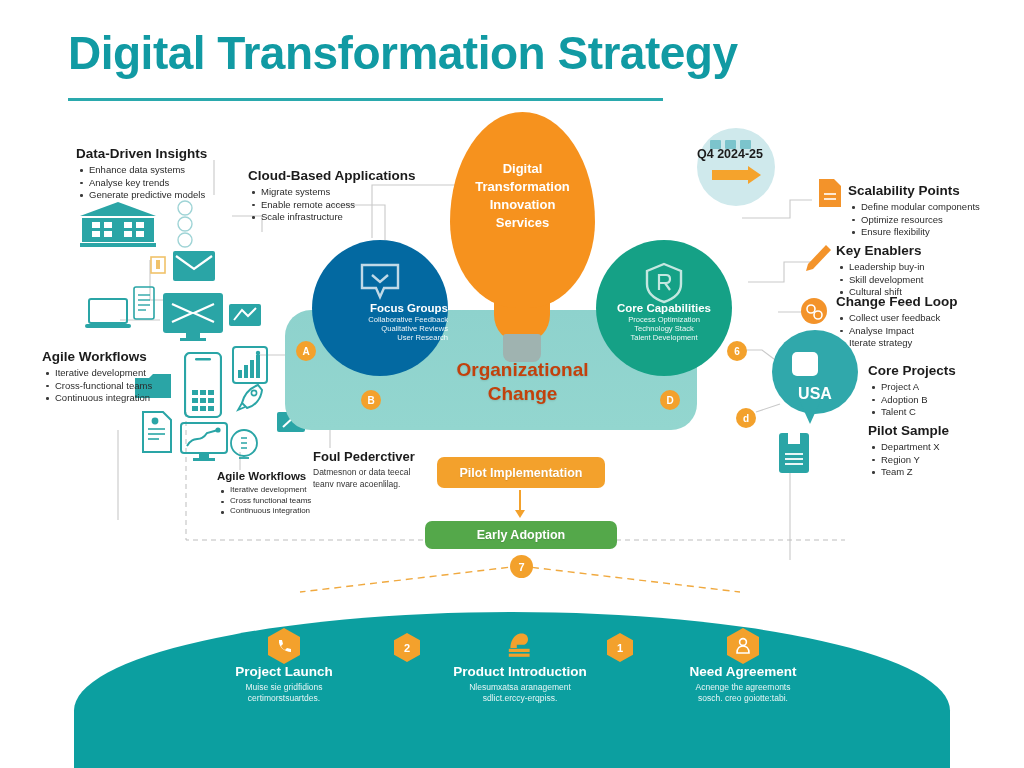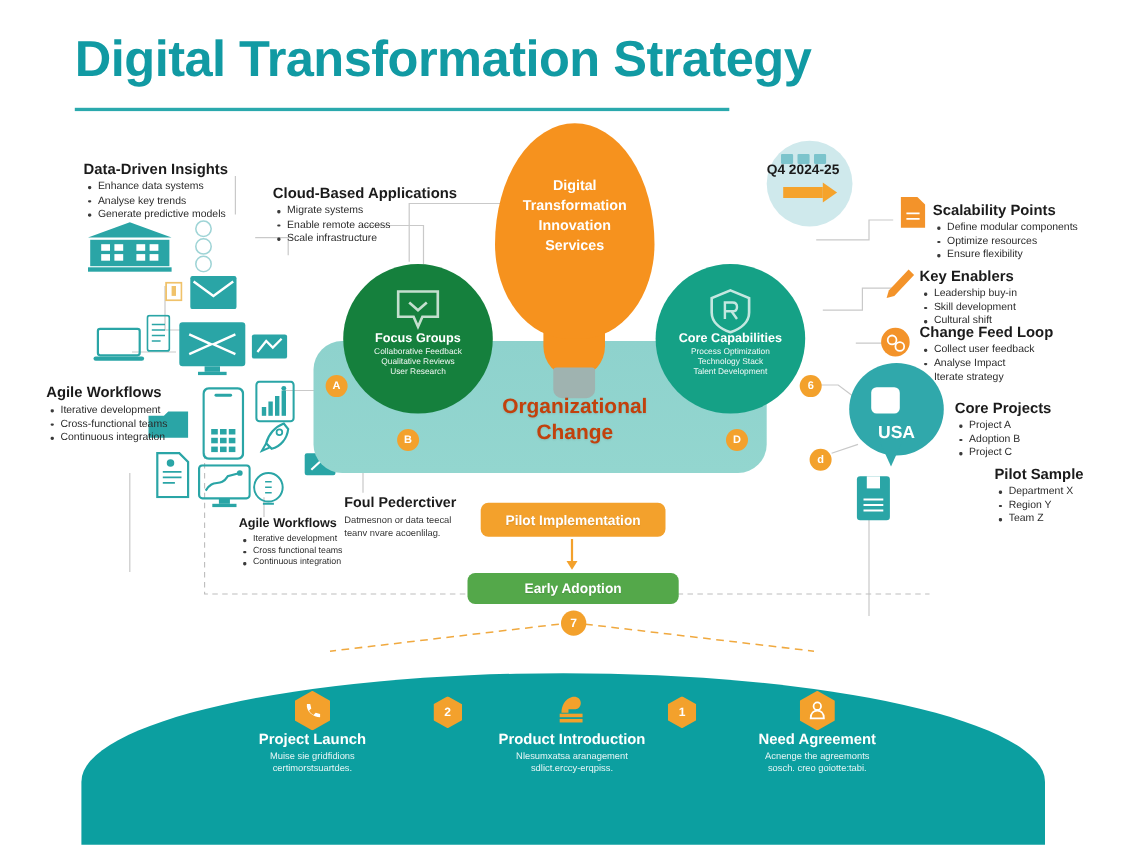--- a/index.html
+++ b/index.html
@@ -71,21 +71,21 @@
   }
   .bulb-text{
     position:absolute;left:18px;top:48px;width:145px;text-align:center;
     color:#ffffff;font-size:13px;font-weight:bold;line-height:18px;
   }
 
   
   .circ{
     position:absolute;border-radius:50%;color:#fff;text-align:center;
   }
-  .circ-blue{left:312px;top:240px;width:136px;height:136px;background:#15803d;}
+  .circ-blue{left:312px;top:240px;width:136px;height:136px;background:#0369a1;text-align:right;}
   .circ-green{left:596px;top:240px;width:136px;height:136px;background:#15a186;}
   .circ .ttl{font-size:11.5px;font-weight:bold;line-height:13px;}
   .circ .sub{font-size:7.6px;line-height:9.2px;opacity:.93;filter:blur(.35px);}
   .circ-inner{position:absolute;left:0;right:0;top:62px;}
   .circ-ico{
     position:absolute;left:50%;top:22px;transform:translateX(-50%);
     opacity:.75;
   }
 
   
@@ -480,25 +480,25 @@
       <li>Analyse Impact</li>
       <li>Iterate strategy</li>
     </ul>
   </div>
 
   <div class="block" style="left:868px;top:363px;">
     <h3>Core Projects</h3>
     <ul>
       <li>Project A</li>
       <li>Adoption B</li>
-      <li>Project C</li>
-    </ul>
-  </div>
-
-  <div class="block" style="left:868px;top:423px;margin-left:36px;">
+      <li>Talent C</li>
+    </ul>
+  </div>
+
+  <div class="block" style="left:868px;top:423px;">
     <h3>Pilot Sample</h3>
     <ul>
       <li>Department X</li>
       <li>Region Y</li>
       <li>Team Z</li>
     </ul>
   </div>
 
   <div class="q4"></div>
   <div class="q4-dots">

